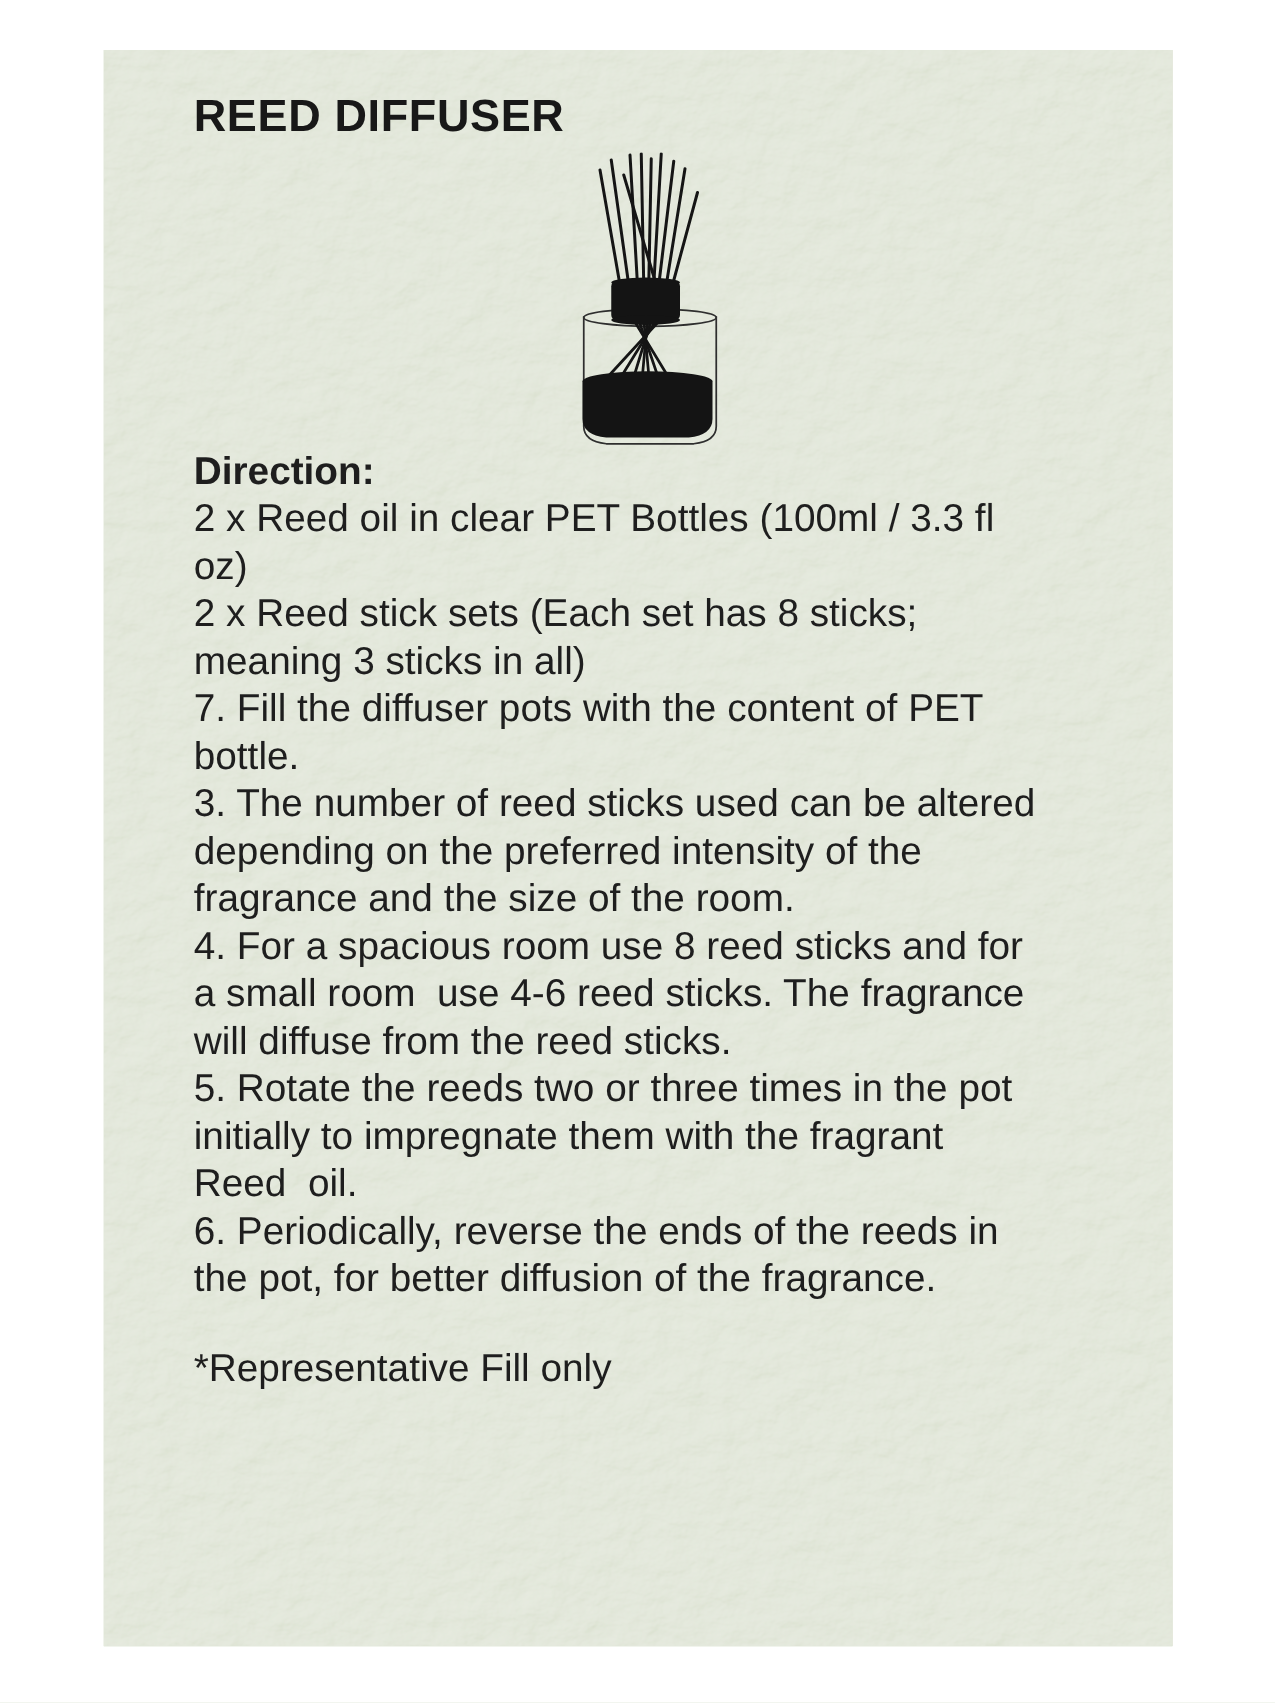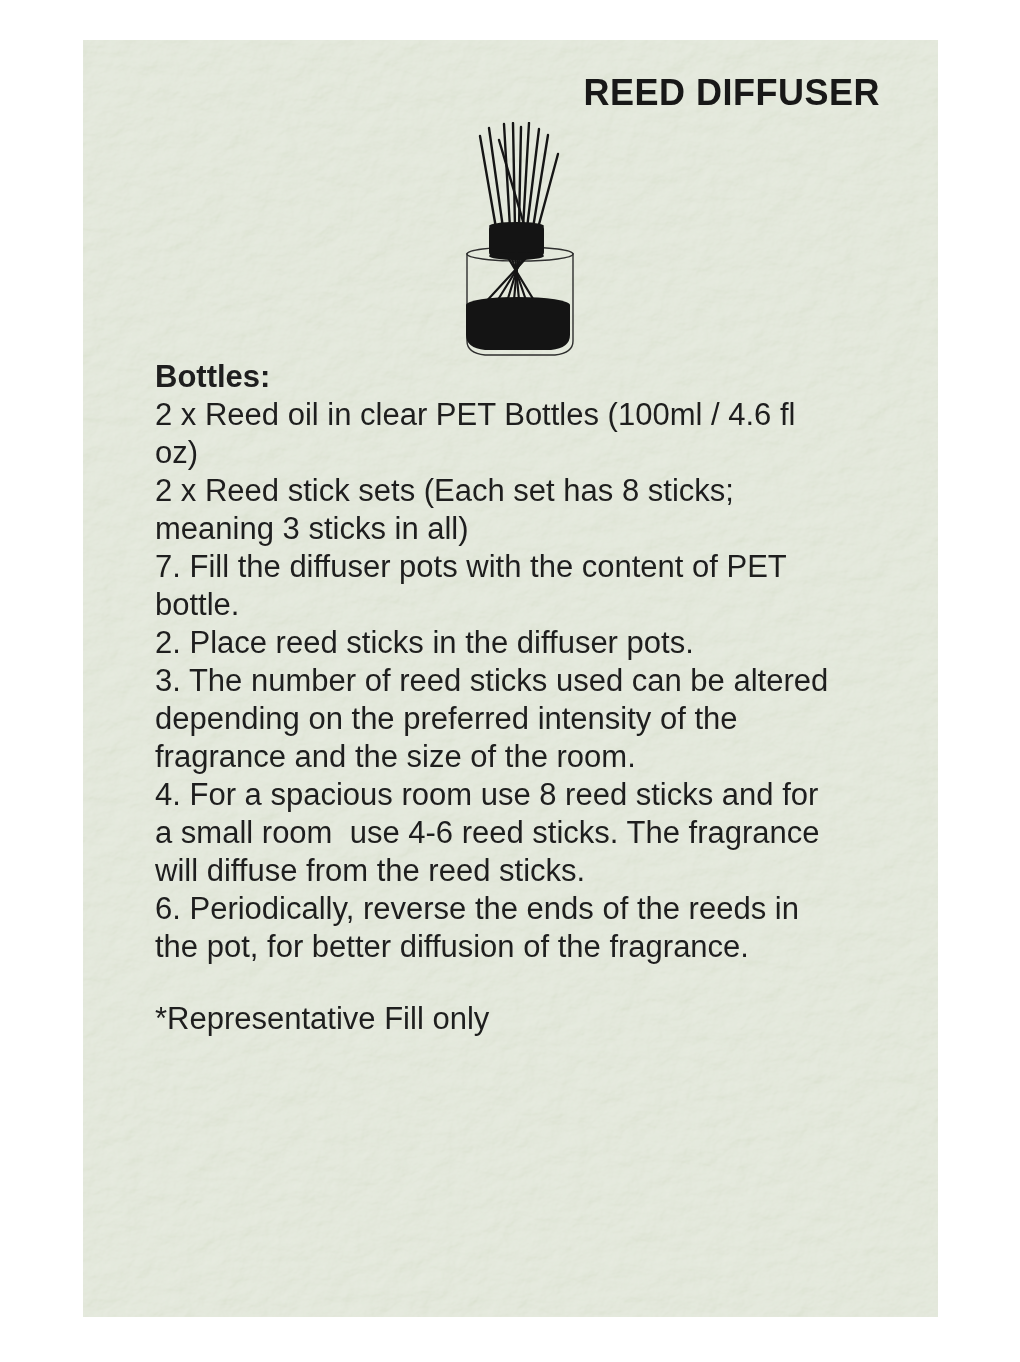--- a/index.html
+++ b/index.html
@@ -25,21 +25,21 @@
   .content {
     position: relative;
     padding: 30px 58px 0 72px;
     color: var(--text, #1e1e1e);
   }
   .title {
     margin: 0;
     font-size: 36px;
     font-weight: bold;
     line-height: 46px;
-    text-align: right;
+    text-align: left;
     letter-spacing: 0.5px;
     color: #181818;
   }
   .illustration {
     margin-top: 6px;
     height: 236px;
     text-align: center;
   }
   .bodytext { font-size: 31px; line-height: 38px; }
   .bodytext p { margin: 0; white-space: pre-wrap; }
@@ -111,35 +111,37 @@
 
         <g fill="#141414">
           <ellipse cx="61.5" cy="104" rx="27.5" ry="4"></ellipse>
           <rect x="34" y="103" width="55" height="31" rx="4"></rect>
           <ellipse cx="61.5" cy="134" rx="27.5" ry="4"></ellipse>
         </g>
       </svg>
     </div>
 
     <div class="bodytext">
-      <p class="heading">Bottles:</p>
-      <p>2 x Reed oil in clear PET Bottles (100ml / 4.6 fl
+      <p class="heading">Direction:</p>
+      <p>2 x Reed oil in clear PET Bottles (100ml / 3.3 fl
 oz)</p>
       <p>2 x Reed stick sets (Each set has 8 sticks;
 meaning 3 sticks in all)</p>
 
       <p>7. Fill the diffuser pots with the content of PET
 bottle.</p>
-      <p>2. Place reed sticks in the diffuser pots.</p>
       <p>3. The number of reed sticks used can be altered
 depending on the preferred intensity of the
 fragrance and the size of the room.</p>
       <p>4. For a spacious room use 8 reed sticks and for
 a small room  use 4-6 reed sticks. The fragrance
 will diffuse from the reed sticks.</p>
+      <p>5. Rotate the reeds two or three times in the pot
+initially to impregnate them with the fragrant
+Reed  oil.</p>
       <p>6. Periodically, reverse the ends of the reeds in
 the pot, for better diffusion of the fragrance.</p>
 
       <p class="note">*Representative Fill only</p>
     </div>
 
   </div>
 </div>
 
 </body></html>

